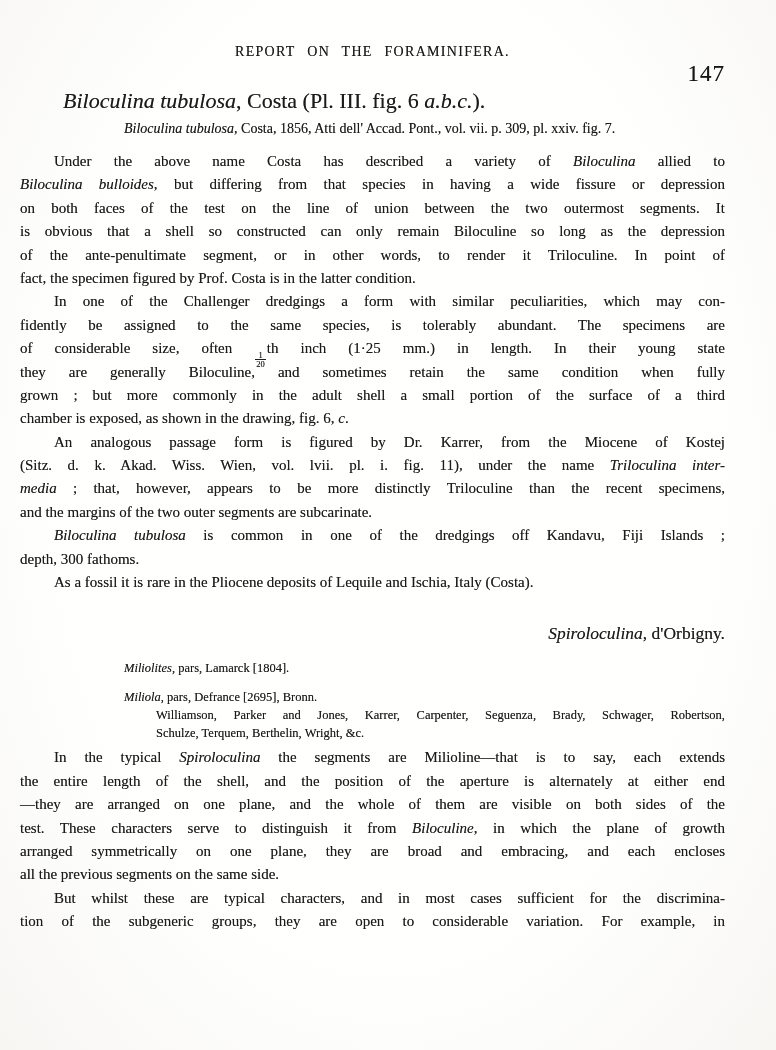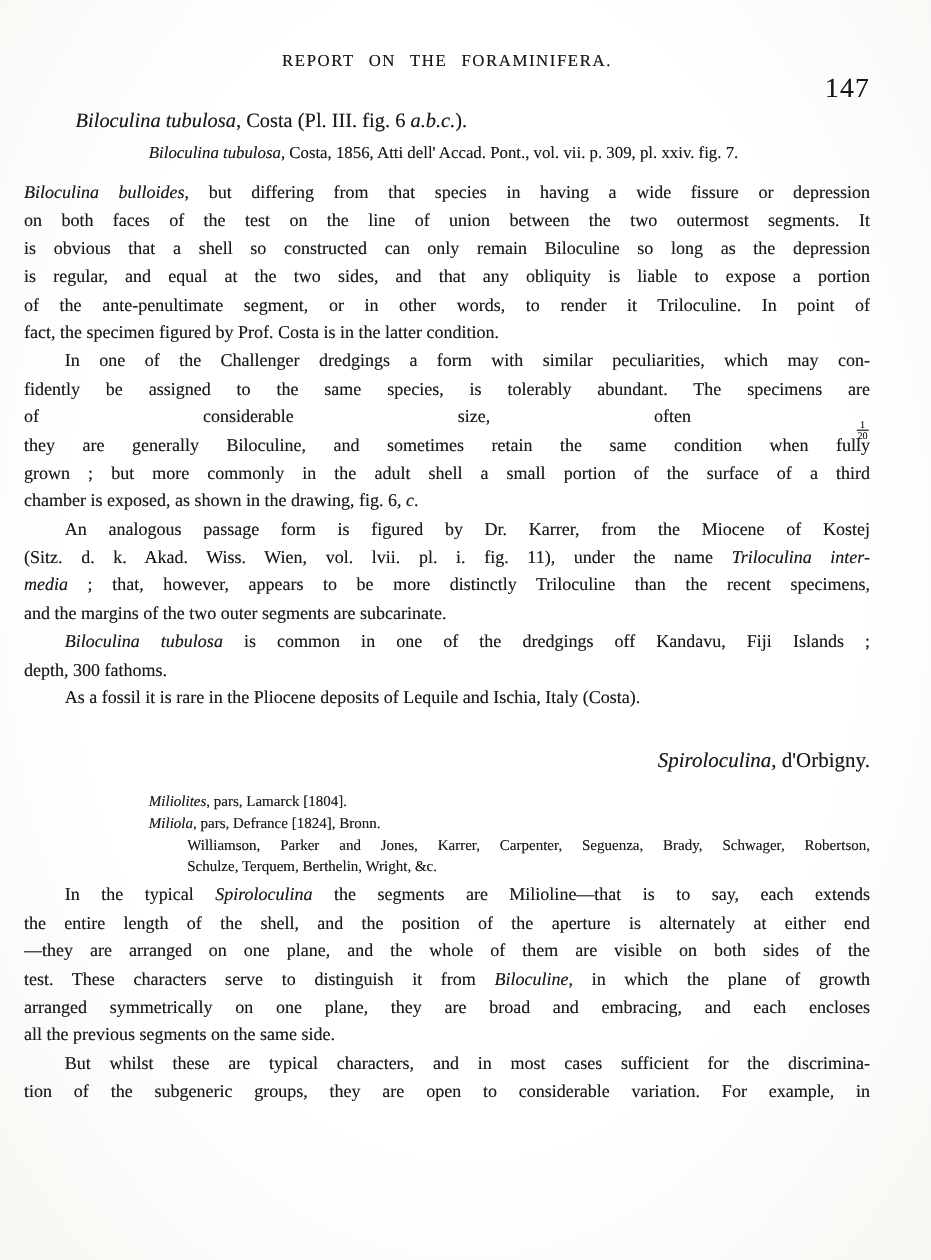--- a/index.html
+++ b/index.html
@@ -22,21 +22,21 @@
     font-size:14px;letter-spacing:1.3px;word-spacing:7px;
     color:#191919;
   }
   .page-number{
     position:absolute;top:40px;right:0;
     font-size:23px;letter-spacing:1px;color:#161616;margin-top:21px;
   }
   .species-heading{
     margin-top:26px;
     padding-left:43px;
-    font-size:17px;line-height:22px;
+    font-size:22px;line-height:22px;
   }
   .citation{
     margin-top:8px;
     padding-left:104px;
     font-size:14px;line-height:17px;
   }
   .body1{margin-top:13px;}
   .body2{margin-top:4px;}
   .body1 .pline,.body2 .pline{
     font-size:15px;line-height:23.4px;height:23.4px;
@@ -47,21 +47,21 @@
     text-align:right;
     font-size:17.5px;line-height:22px;
   }
   .synonymy{margin-top:15px;}
   .synonymy .pline{
     font-size:12.5px;line-height:18px;height:18px;
     text-align:justify;text-align-last:justify;
   }
   .pline.last{text-align-last:left;}
   .pline.in{text-indent:34px;}
-  .syn1{padding-left:104px;}
+  .syn1{padding-left:104px;margin-top:11px;}
   .syn2{padding-left:136px;}
   .it{font-style:italic;}
   .frac{
     display:inline-flex;flex-direction:column;align-items:center;
     vertical-align:-5px;line-height:1;margin:0 1px;
   }
   .frac .fn{font-size:8.5px;line-height:8px;}
   .frac .fd{font-size:8.5px;line-height:9px;border-top:1px solid #1b1b1b;padding:0 1px;}
 </style>
 </head>
@@ -71,49 +71,49 @@
   <div class="header">
     <div class="running-title">REPORT ON THE FORAMINIFERA.</div>
     <div class="page-number">147</div>
   </div>
 
   <div class="species-heading"><span class="it">Biloculina tubulosa</span><span>, Costa (Pl. III. fig. 6 </span><span class="it">a.b.c.</span><span>).</span></div>
 
   <div class="citation"><span class="it">Biloculina tubulosa</span><span>, Costa, 1856, Atti dell' Accad. Pont., vol. vii. p. 309, pl. xxiv. fig. 7.</span></div>
 
   <div class="body1">
+      <div class="pline in"><span>Under the above name Costa has described a variety of </span><span class="it">Biloculina</span><span> allied to</span></div>
       <div class="pline"><span class="it">Biloculina bulloides</span><span>, but differing from that species in having a wide fissure or depression</span></div>
       <div class="pline"><span>on both faces of the test on the line of union between the two outermost segments.  It</span></div>
       <div class="pline"><span>is obvious that a shell so constructed can only remain Biloculine so long as the depression</span></div>
-      <div class="pline"><span>is regular, and equal at the two sides, and that any obliquity is liable to expose a portion</span></div>
       <div class="pline"><span>of the ante-penultimate segment, or in other words, to render it Triloculine.  In point of</span></div>
       <div class="pline last"><span>fact, the specimen figured by Prof. Costa is in the latter condition.</span></div>
       <div class="pline in"><span>In one of the Challenger dredgings a form with similar peculiarities, which may con-</span></div>
       <div class="pline"><span>fidently be assigned to the same species, is tolerably abundant.  The specimens are</span></div>
       <div class="pline"><span>of considerable size, often </span><span class="frac">
           <span class="fn">1</span>
           <span class="fd">20</span>
-        </span></div>
+        </span><span>th inch (1·25 mm.) in length.  In their young state</span></div>
       <div class="pline"><span>they are generally Biloculine, and sometimes retain the same condition when fully</span></div>
       <div class="pline"><span>grown ; but more commonly in the adult shell a small portion of the surface of a third</span></div>
       <div class="pline last"><span>chamber is exposed, as shown in the drawing, fig. 6, </span><span class="it">c</span><span>.</span></div>
       <div class="pline in"><span>An analogous passage form is figured by Dr. Karrer, from the Miocene of Kostej</span></div>
       <div class="pline"><span>(Sitz. d. k. Akad. Wiss. Wien, vol. lvii. pl. i. fig. 11), under the name </span><span class="it">Triloculina inter-</span></div>
       <div class="pline"><span class="it">media</span><span> ;  that, however, appears to be more distinctly Triloculine than the recent specimens,</span></div>
       <div class="pline last"><span>and the margins of the two outer segments are subcarinate.</span></div>
       <div class="pline in"><span class="it">Biloculina tubulosa</span><span> is common in one of the dredgings off Kandavu, Fiji Islands ;</span></div>
       <div class="pline last"><span>depth, 300 fathoms.</span></div>
       <div class="pline in last"><span>As a fossil it is rare in the Pliocene deposits of Lequile and Ischia, Italy (Costa).</span></div>
     </div>
 
   <div class="section-heading"><span class="it">Spiroloculina</span><span>, d'Orbigny.</span></div>
 
   <div class="synonymy">
       <div class="pline syn1 last"><span class="it">Miliolites</span><span>, pars, Lamarck [1804].</span></div>
-      <div class="pline syn1 last"><span class="it">Miliola</span><span>, pars, Defrance [1824], Bronn.</span></div>
+      <div class="pline syn1 last"><span class="it">Miliola</span><span>, pars, Defrance [2695], Bronn.</span></div>
       <div class="pline syn2"><span>Williamson, Parker and Jones, Karrer, Carpenter, Seguenza, Brady, Schwager, Robertson,</span></div>
       <div class="pline syn2 last"><span>Schulze, Terquem, Berthelin, Wright, &amp;c.</span></div>
     </div>
 
   <div class="body2">
       <div class="pline in"><span>In the typical </span><span class="it">Spiroloculina</span><span> the segments are Milioline—that is to say, each extends</span></div>
       <div class="pline"><span>the entire length of the shell, and the position of the aperture is alternately at either end</span></div>
       <div class="pline"><span>—they are arranged on one plane, and the whole of them are visible on both sides of the</span></div>
       <div class="pline"><span>test.  These characters serve to distinguish it from </span><span class="it">Biloculine</span><span>, in which the plane of growth</span></div>
       <div class="pline"><span>arranged symmetrically on one plane, they are broad and embracing, and each encloses</span></div>

